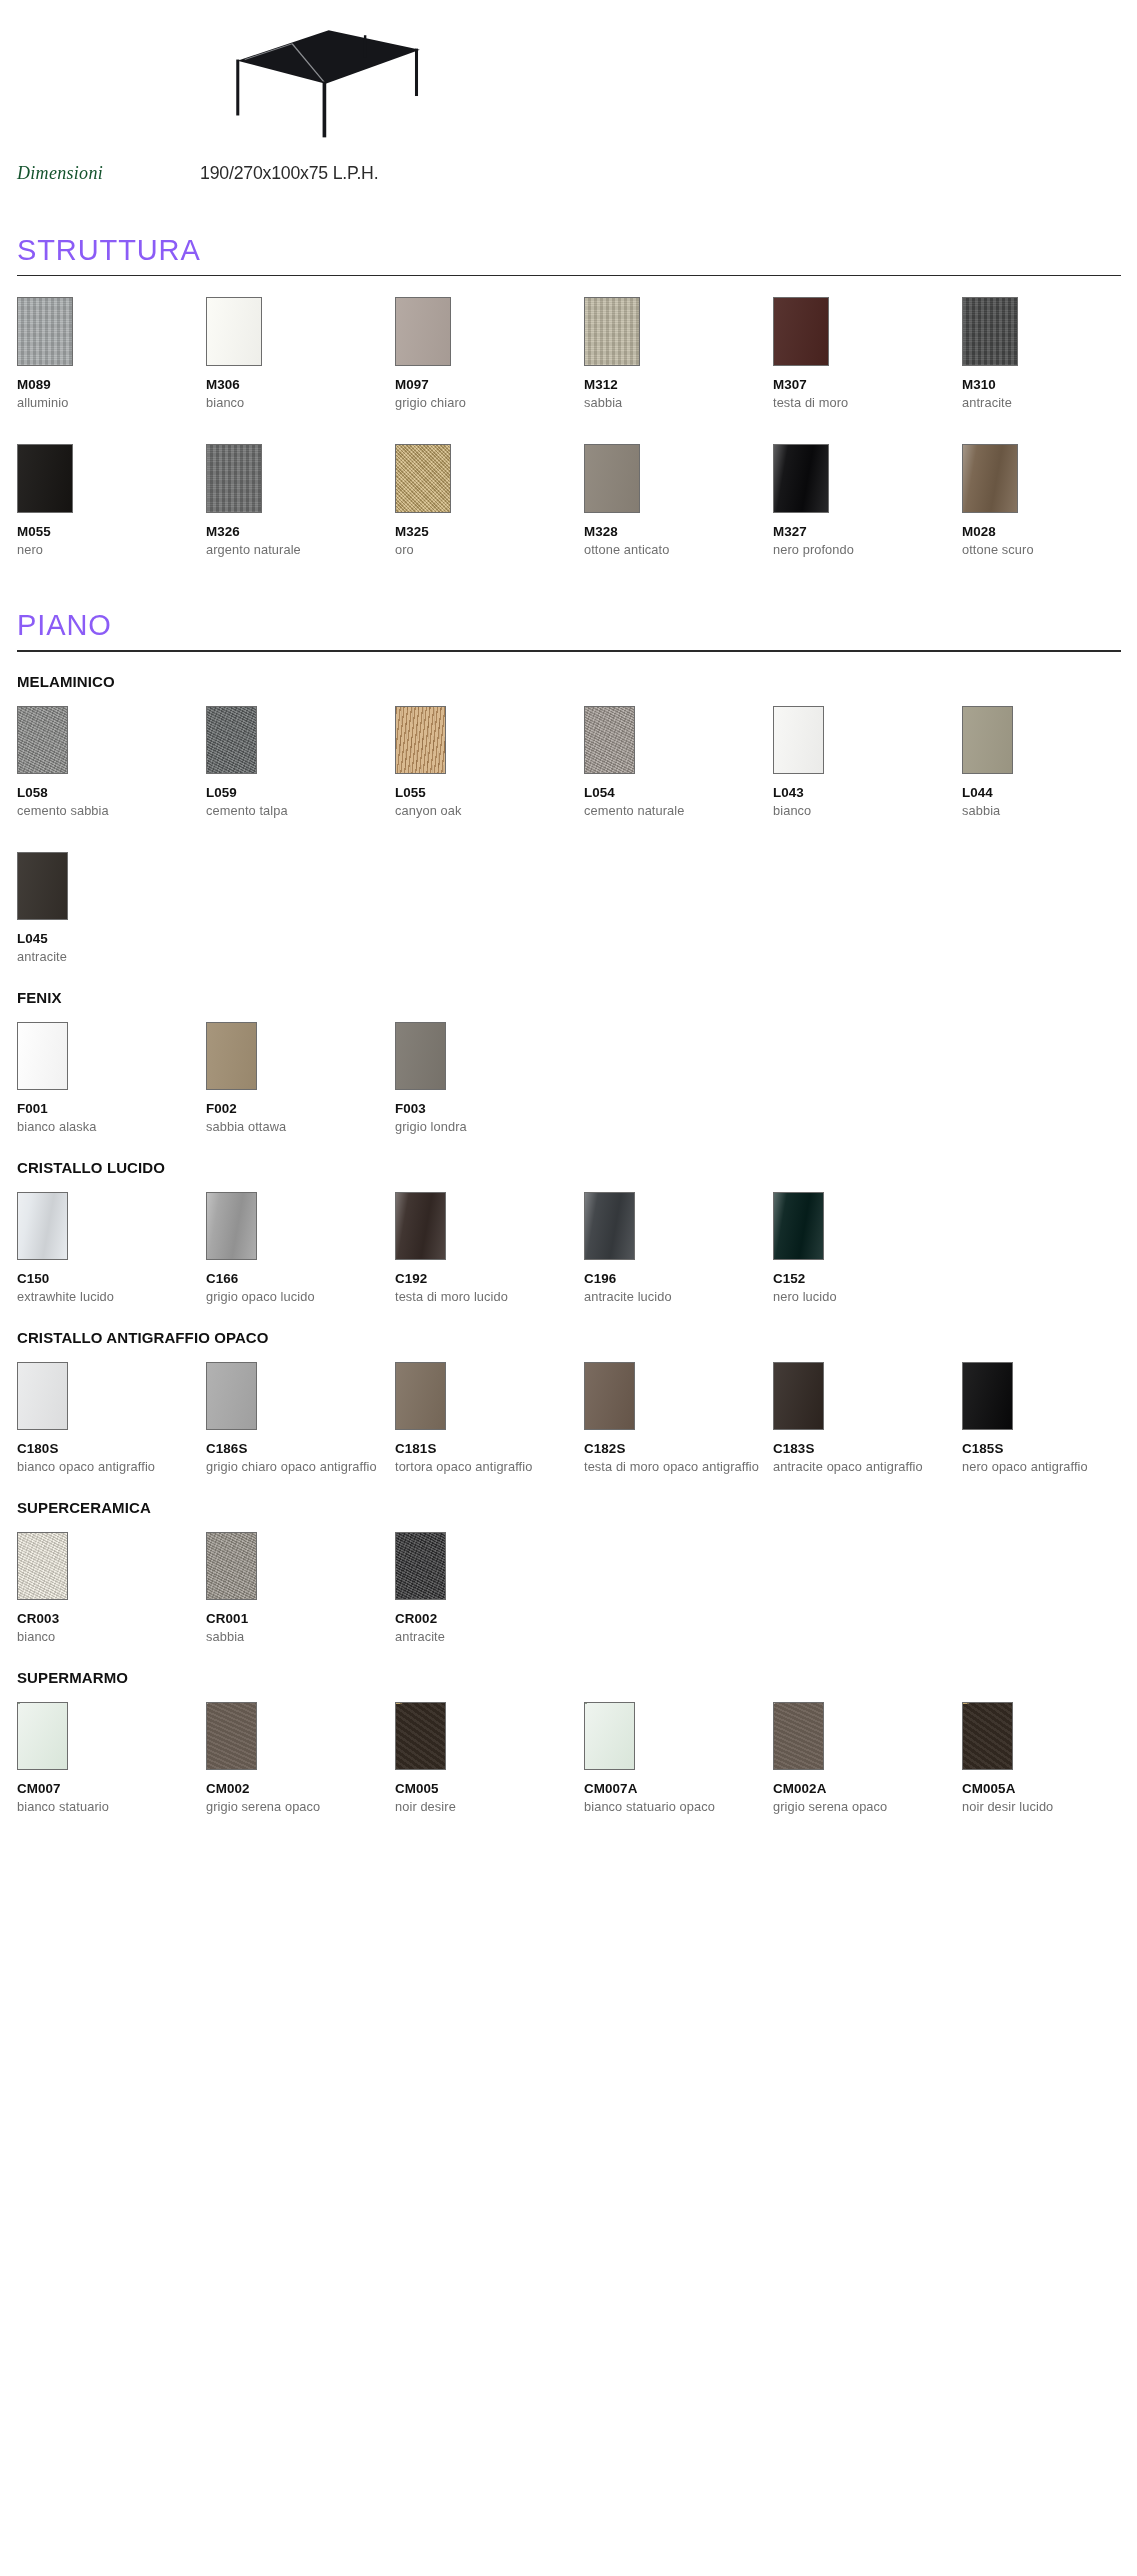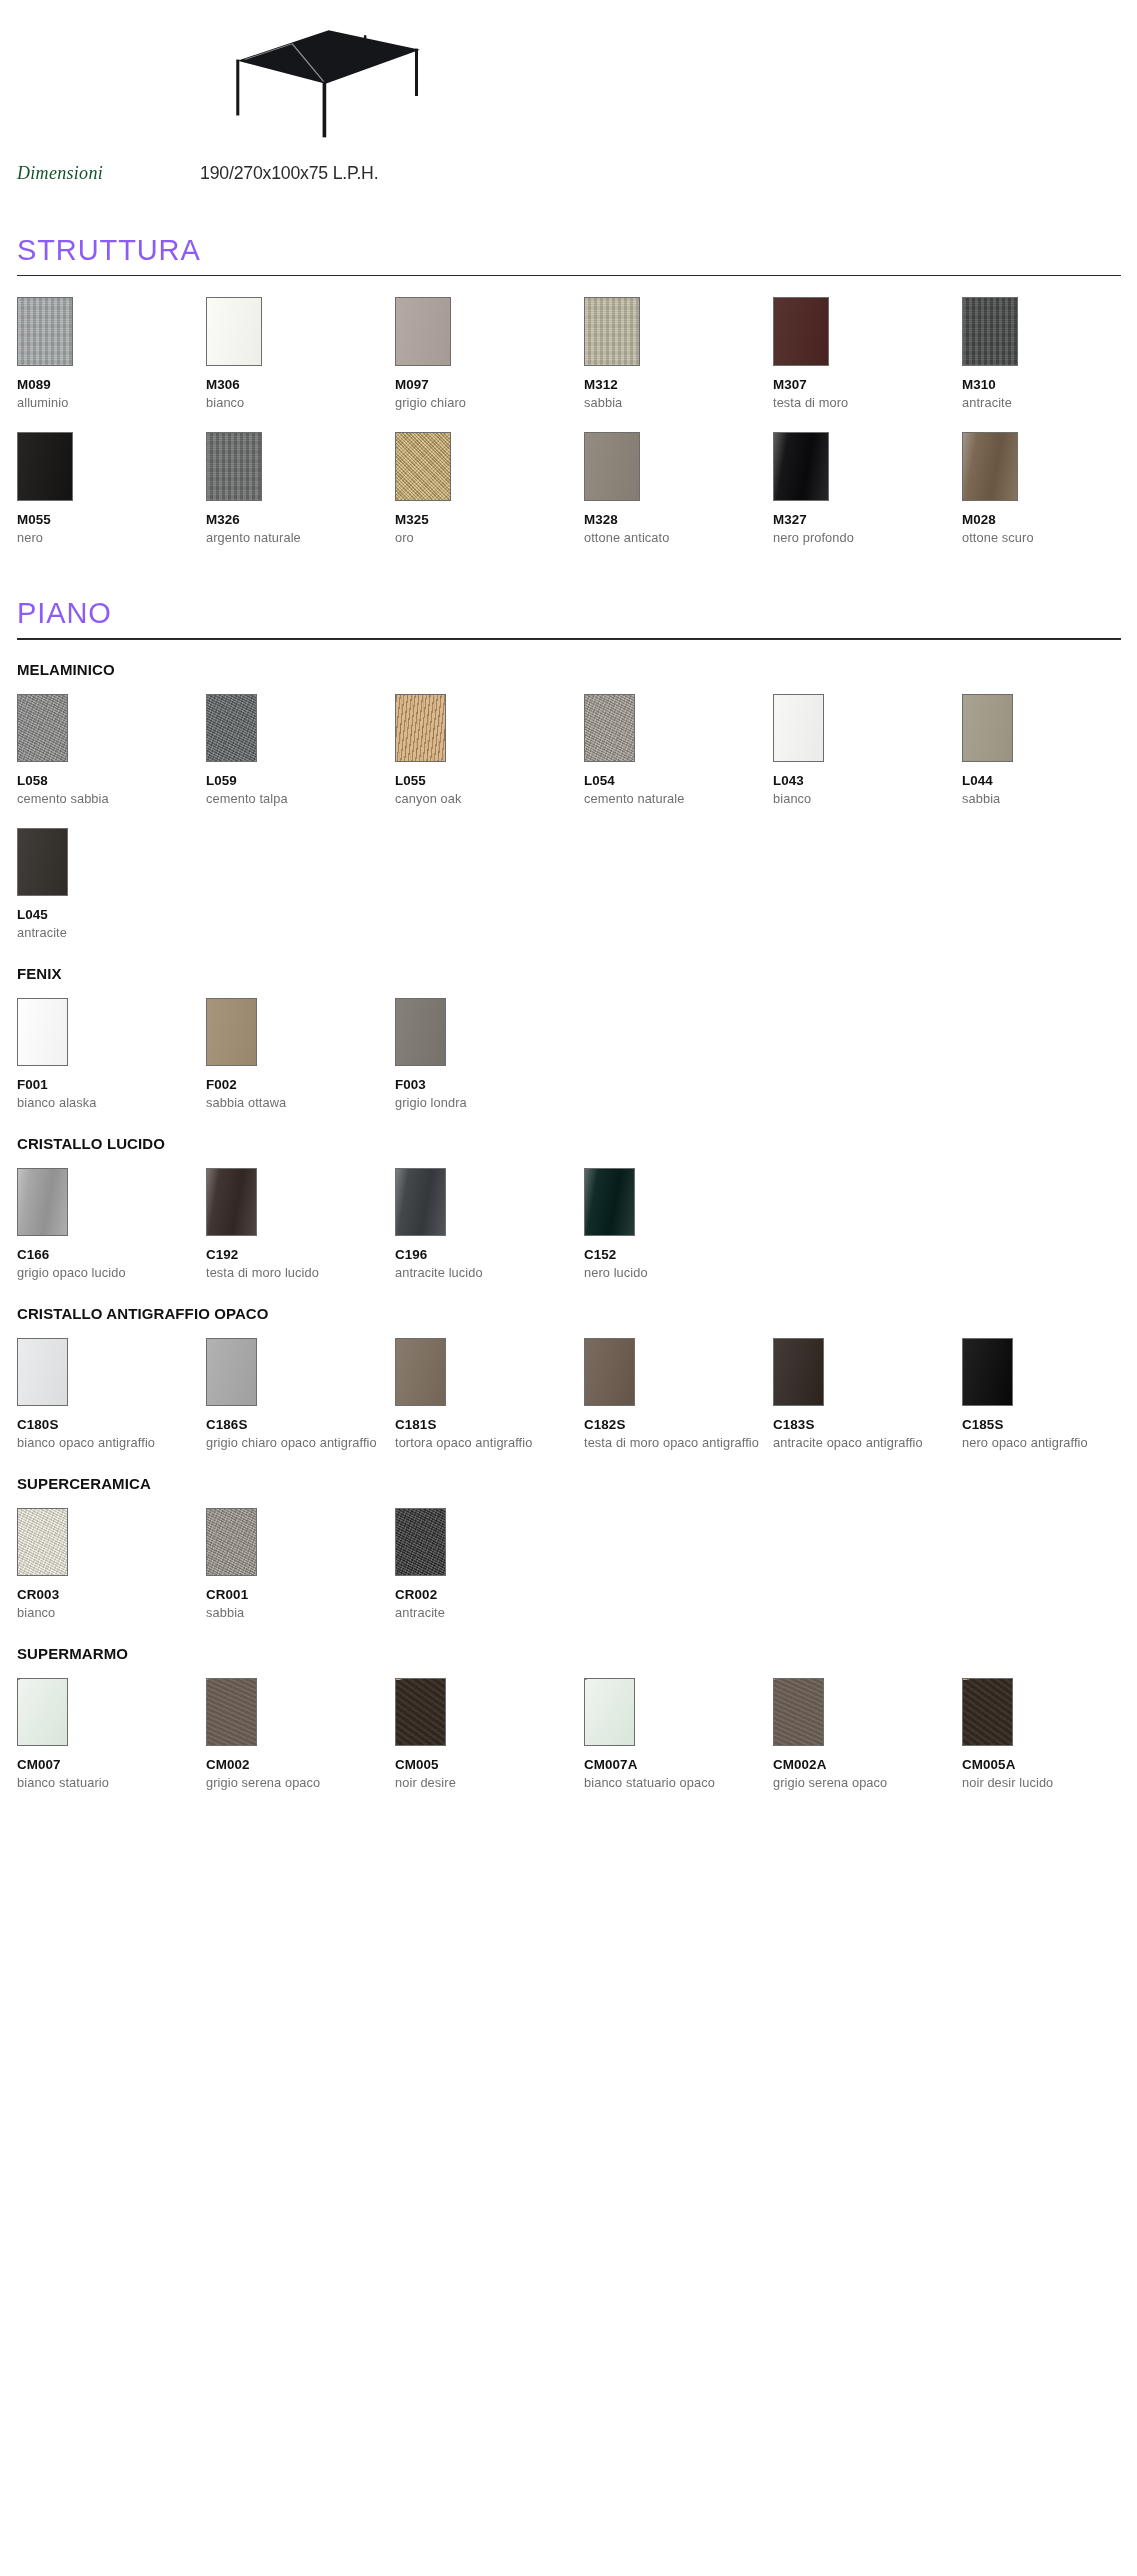--- a/index.html
+++ b/index.html
@@ -62,21 +62,21 @@
     font-weight: bold;
     letter-spacing: 0.1px;
     color: #111;
     margin-bottom: 16px;
   }
 
   
   .grid {
     display: grid;
     grid-template-columns: repeat(6, 189px);
-    row-gap: 21px;
+    row-gap: 33px;
   }
   .cell { width: 189px; }
   .sw-wrap { position: relative; width: 51px; }
   .swatch {
     width: 51px; height: 68px;
     border: 0.6px solid #6d6d6d;
     position: relative;
     overflow: hidden;
   }
   .swatch .sheen {
@@ -335,20 +335,29 @@
               <div class="code">F003</div>
               <div class="desc">grigio londra</div>
             </div>
           </div>
         </div>
         <div class="group">
           <div class="group-title">CRISTALLO LUCIDO</div>
           <div class="grid">
             <div class="cell">
               <div class="sw-wrap">
+                <div class="swatch" style="background: rgb(228, 232, 236);">
+                  <div class="sheen" style="background-image: linear-gradient(100deg, rgba(255, 255, 255, 0.34) 0%, rgba(255, 255, 255, 0.05) 22%, rgba(0, 0, 0, 0.1) 60%, rgba(255, 255, 255, 0.12) 100%);"></div>
+                </div>
+              </div>
+              <div class="code">C150</div>
+              <div class="desc">extrawhite lucido</div>
+            </div>
+            <div class="cell">
+              <div class="sw-wrap">
                 <div class="swatch" style="background: rgb(162, 162, 162);">
                   <div class="sheen" style="background-image: linear-gradient(100deg, rgba(255, 255, 255, 0.34) 0%, rgba(255, 255, 255, 0.05) 22%, rgba(0, 0, 0, 0.1) 60%, rgba(255, 255, 255, 0.12) 100%);"></div>
                 </div>
               </div>
               <div class="code">C166</div>
               <div class="desc">grigio opaco lucido</div>
             </div>
             <div class="cell">
               <div class="sw-wrap">
                 <div class="swatch" style="background: rgb(55, 43, 39);">

